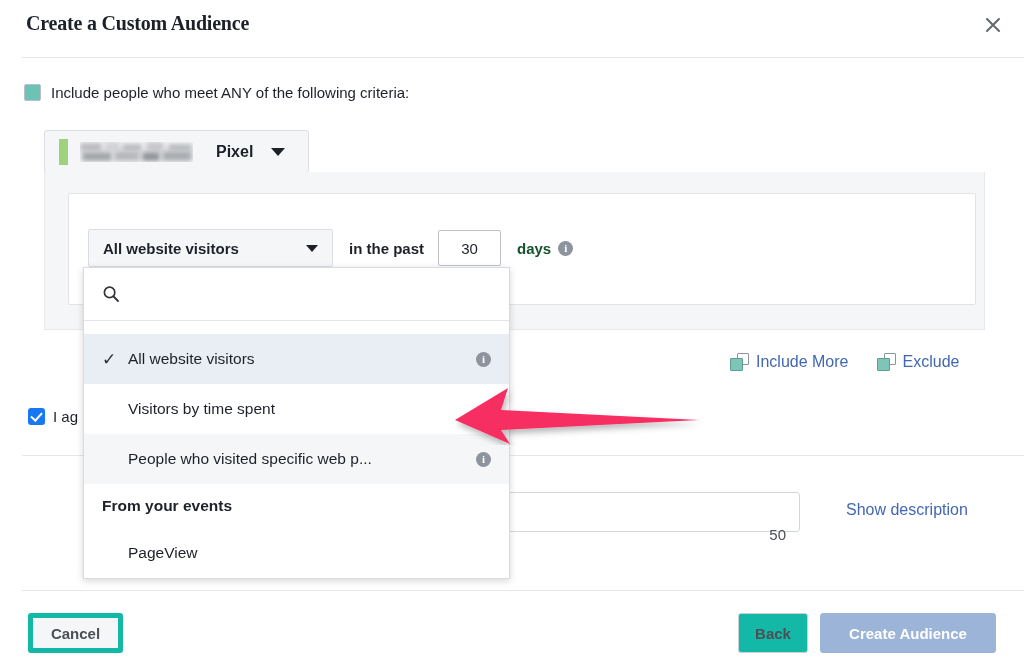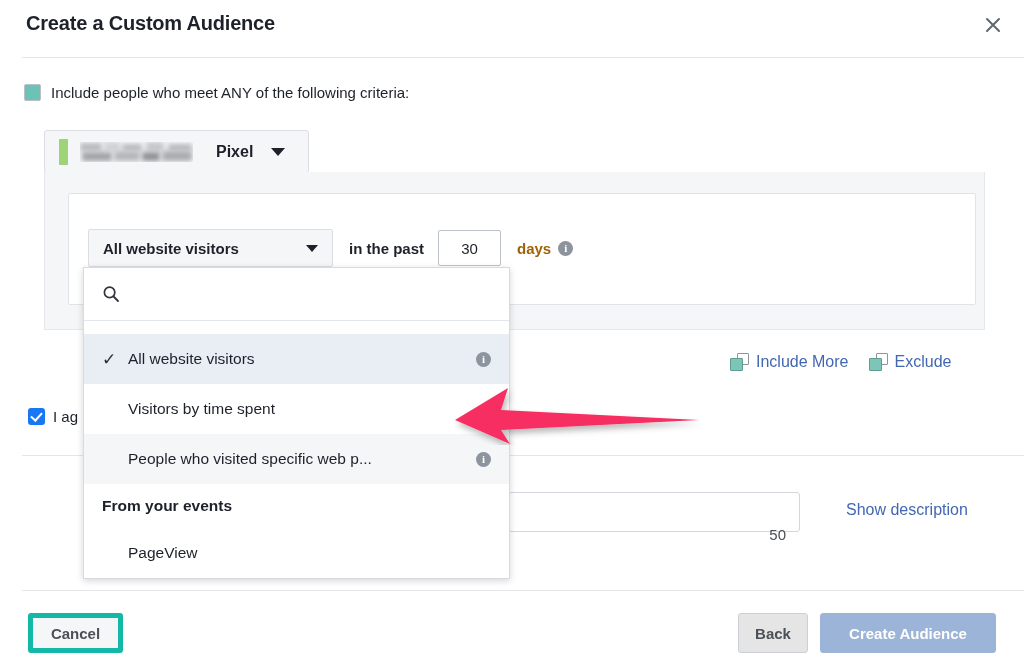--- a/index.html
+++ b/index.html
@@ -22,20 +22,21 @@
     left: 0; top: 0;
     width: 1024px; height: 57px;
   }
   .dialog-title {
     position: absolute;
     left: 26px; top: 12px;
     font-size: 20px;
     font-weight: bold;
     color: #1d2129;
     letter-spacing: -0.2px;
+    font-family: Liberation Serif, serif;
   }
   .close-icon {
     position: absolute;
     left: 978px; top: 10px;
     width: 30px; height: 30px;
     cursor: pointer;
   }
   .close-icon svg { display: block; }
   .header-rule {
     position: absolute;
@@ -178,21 +179,21 @@
     font-family: "Liberation Sans", sans-serif;
     font-size: 15px;
     color: #1d2129;
     text-align: center;
     padding: 0;
   }
   .days-label {
     margin-left: 16px;
     font-size: 15px;
     font-weight: bold;
-    color: #a16207;
+    color: #14532d;
   }
   .info-icon {
     margin-left: 7px;
     width: 15px; height: 15px;
     border-radius: 50%;
     background: #8d949e;
     color: #ffffff;
     font-size: 11px;
     font-weight: bold;
     font-family: "Liberation Serif", serif;
@@ -202,21 +203,21 @@
     cursor: pointer;
     flex: none;
   }
 
   
   .actions-row {
     position: absolute;
     left: 730px; top: 353px;
     display: flex;
     align-items: center;
-    gap: 20px;
+    gap: 28px;
   }
   .action-link {
     display: flex;
     align-items: center;
     cursor: pointer;
   }
   .action-link .sq-icon {
     position: relative;
     width: 19px; height: 18px;
     flex: none;
@@ -333,21 +334,21 @@
   .btn-cancel {
     left: 28px; top: 613px;
     min-width: 95px;
     background: #f5f6f7;
     border: 5px solid #14b8a6;
     color: #4b4f56;
   }
   .btn-back {
     left: 738px; top: 613px;
     min-width: 70px;
-    background: #e5e5e5;
+    background: #14b8a6;
     border: 1px solid #ccd0d5;
     color: #4b4f56;
   }
   .btn-create {
     left: 820px; top: 613px;
     min-width: 176px;
     background: #9cb4d8;
     border: 1px solid #9cb4d8;
     color: #ffffff;
   }

